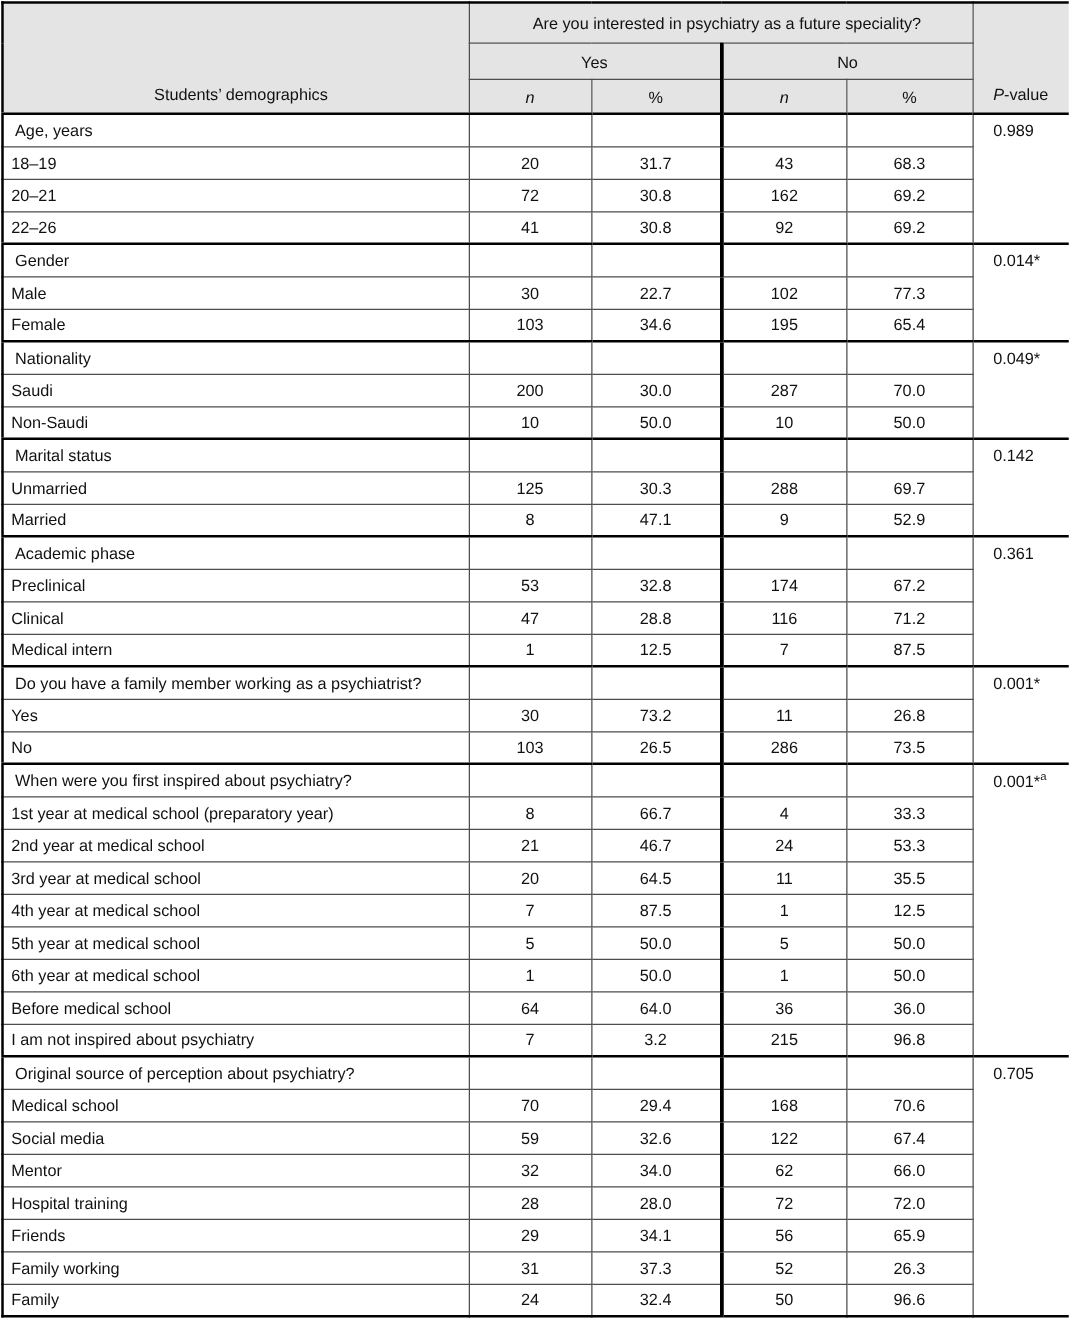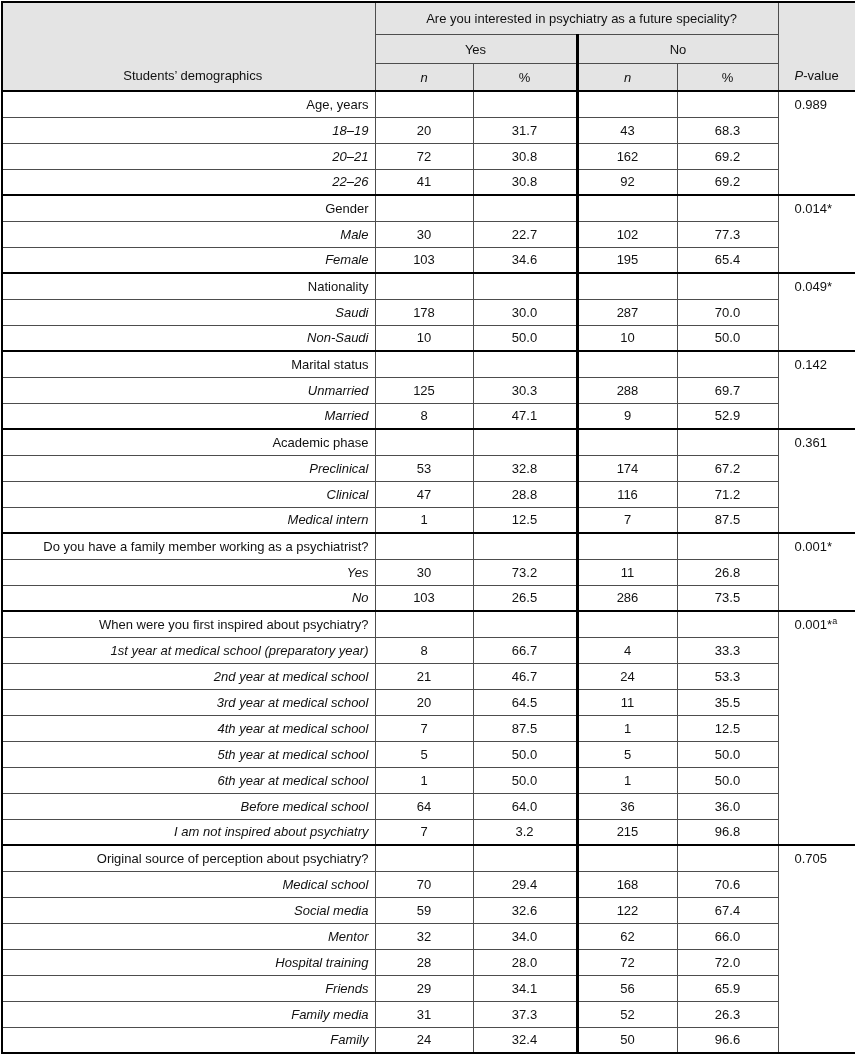--- a/index.html
+++ b/index.html
@@ -43,22 +43,22 @@
   }
   th.th-p{
     text-align:left;
     vertical-align:bottom;
     padding:0 3px 7px 7px;
     border-bottom:2px solid var(--border-strong);
   }
   .italic{font-style:italic;}
   .divider-left{border-left:3px solid var(--border-strong) !important;}
   tbody tr{height:26px;}
-  tbody td.label{text-align:right;padding-left:9px;margin-top:44px;}
-  tbody td.sub-label{padding-left:19px;font-style:italic;}
+  tbody td.label{text-align:left;padding-left:9px;margin-top:44px;}
+  tbody td.sub-label{padding-left:6px;}
   tbody td.num{text-align:center;}
   tbody tr.category-row td{border-top:2px solid var(--border-strong);}
   tbody td.p-cell{
     vertical-align:top;
     text-align:left;
     padding:5px 3px 0 16px;
   }
   tbody td.p-cell sup{font-size:9px;line-height:1;}
 </style>
 </head>
@@ -145,21 +145,21 @@
       <tr class="category-row">
         <td class="label">Nationality</td>
         <td class="num"></td>
         <td class="num"></td>
         <td class="num divider-left"></td>
         <td class="num"></td>
         <td class="p-cell" rowspan="3">0.049*</td>
       </tr>
       <tr class="data-row">
         <td class="label sub-label">Saudi</td>
-        <td class="num">178</td>
+        <td class="num">200</td>
         <td class="num">30.0</td>
         <td class="num divider-left">287</td>
         <td class="num">70.0</td>
       </tr>
       <tr class="data-row">
         <td class="label sub-label">Non-Saudi</td>
         <td class="num">10</td>
         <td class="num">50.0</td>
         <td class="num divider-left">10</td>
         <td class="num">50.0</td>
@@ -338,21 +338,21 @@
         <td class="num">72.0</td>
       </tr>
       <tr class="data-row">
         <td class="label sub-label">Friends</td>
         <td class="num">29</td>
         <td class="num">34.1</td>
         <td class="num divider-left">56</td>
         <td class="num">65.9</td>
       </tr>
       <tr class="data-row">
-        <td class="label sub-label">Family media</td>
+        <td class="label sub-label">Family working</td>
         <td class="num">31</td>
         <td class="num">37.3</td>
         <td class="num divider-left">52</td>
         <td class="num">26.3</td>
       </tr>
       <tr class="data-row">
         <td class="label sub-label">Family</td>
         <td class="num">24</td>
         <td class="num">32.4</td>
         <td class="num divider-left">50</td>

